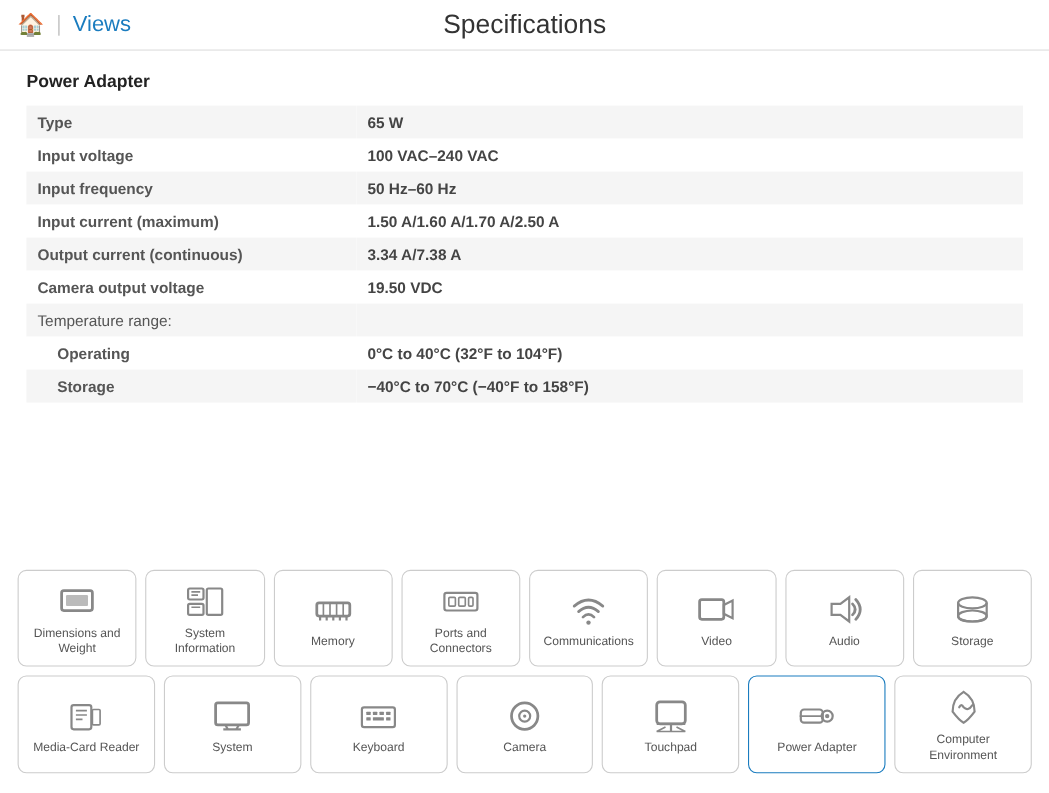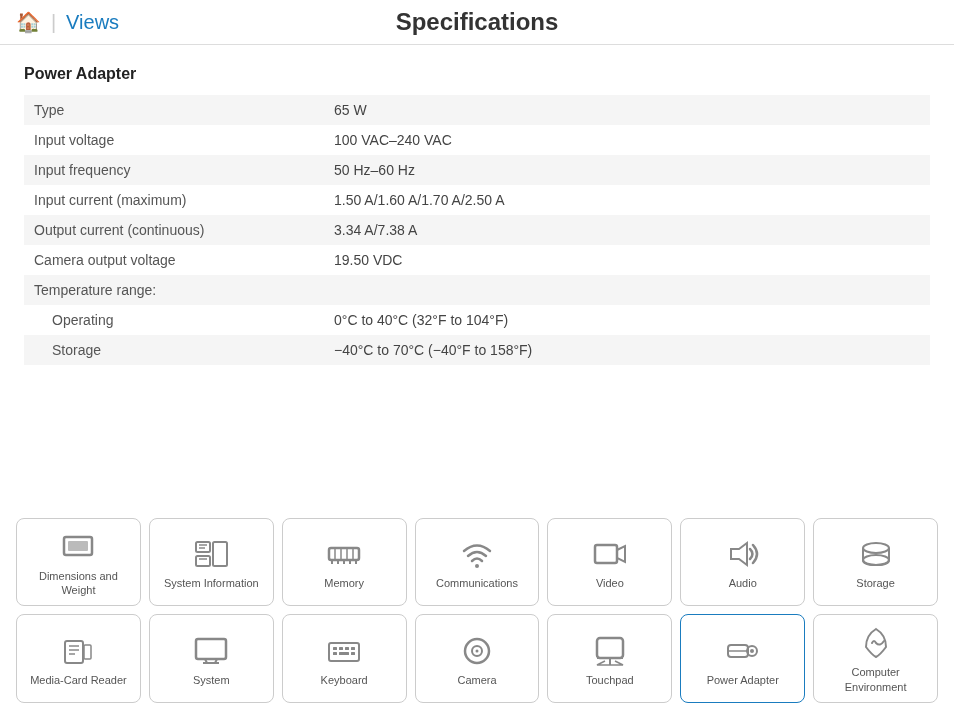--- a/index.html
+++ b/index.html
@@ -34,21 +34,21 @@
     .header-views {
       color: #1a7cbf;
       font-size: 20px;
       text-decoration: none;
     }
     .header-title {
       position: absolute;
       left: 50%;
       transform: translateX(-50%);
       font-size: 24px;
-      font-weight: 700;
+      font-weight: 400;
       color: #333;
     }
 
     
     .content {
       padding: 20px 24px;
     }
 
     .section-title {
       font-size: 16px;
@@ -63,20 +63,21 @@
     }
     .spec-table tr:nth-child(odd) {
       background: #f5f5f5;
     }
     .spec-table tr:nth-child(even) {
       background: #fff;
     }
     .spec-table td {
       padding: 7px 10px;
       color: #444;
+      font-weight: bold;
     }
     .spec-table td:first-child {
       width: 300px;
       color: #555;
     }
     .spec-table .indent td:first-child {
       padding-left: 28px;
     }
     .spec-table .group-header td {
       font-weight: normal;
@@ -214,20 +215,30 @@
             <line x1="6" y1="24" x2="6" y2="28" stroke="#888" stroke-width="2"></line>
             <line x1="12" y1="24" x2="12" y2="28" stroke="#888" stroke-width="2"></line>
             <line x1="18" y1="24" x2="18" y2="28" stroke="#888" stroke-width="2"></line>
             <line x1="24" y1="24" x2="24" y2="28" stroke="#888" stroke-width="2"></line>
             <line x1="30" y1="24" x2="30" y2="28" stroke="#888" stroke-width="2"></line>
           </svg></div>
         <div class="nav-label">Memory</div>
       </div>
       <div class="nav-item">
         <div class="nav-icon" style="width: 36px; height: 36px; margin-bottom: 4px;"><svg viewBox="0 0 36 36" fill="none" xmlns="http://www.w3.org/2000/svg">
+            <rect x="3" y="10" width="30" height="16" rx="2" stroke="#888" stroke-width="2"></rect>
+            <rect x="7" y="14" width="6" height="8" rx="1" stroke="#888" stroke-width="1.5"></rect>
+            <rect x="16" y="14" width="6" height="8" rx="1" stroke="#888" stroke-width="1.5"></rect>
+            <rect x="25" y="14" width="4" height="8" rx="1" stroke="#888" stroke-width="1.5"></rect>
+          </svg></div>
+        <div class="nav-label">Ports and
+Connectors</div>
+      </div>
+      <div class="nav-item">
+        <div class="nav-icon" style="width: 36px; height: 36px; margin-bottom: 4px;"><svg viewBox="0 0 36 36" fill="none" xmlns="http://www.w3.org/2000/svg">
             <path d="M5 15 Q18 4 31 15" stroke="#888" stroke-width="2.5" stroke-linecap="round" fill="none"></path>
             <path d="M9 20 Q18 12 27 20" stroke="#888" stroke-width="2.5" stroke-linecap="round" fill="none"></path>
             <path d="M13 25 Q18 20 23 25" stroke="#888" stroke-width="2.5" stroke-linecap="round" fill="none"></path>
             <circle cx="18" cy="30" r="2" fill="#888"></circle>
           </svg></div>
         <div class="nav-label">Communications</div>
       </div>
       <div class="nav-item">
         <div class="nav-icon" style="width: 36px; height: 36px; margin-bottom: 4px;"><svg viewBox="0 0 36 36" fill="none" xmlns="http://www.w3.org/2000/svg">
             <rect x="3" y="9" width="22" height="18" rx="2" stroke="#888" stroke-width="2.5"></rect>

